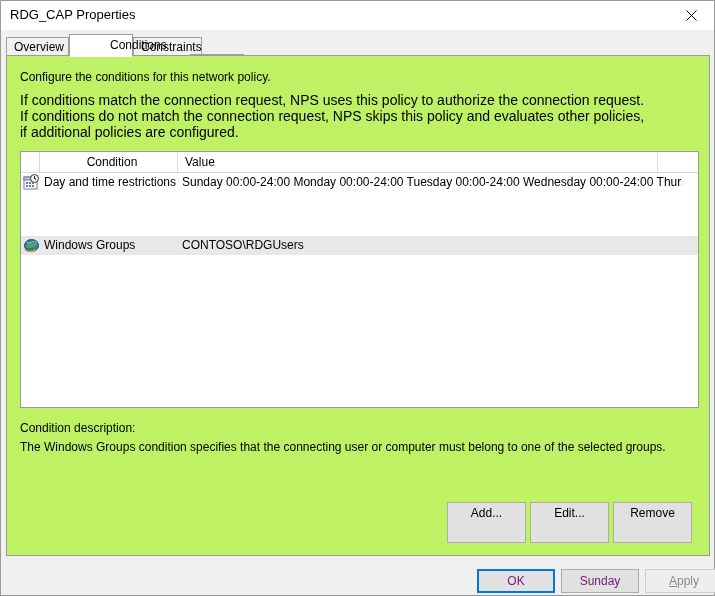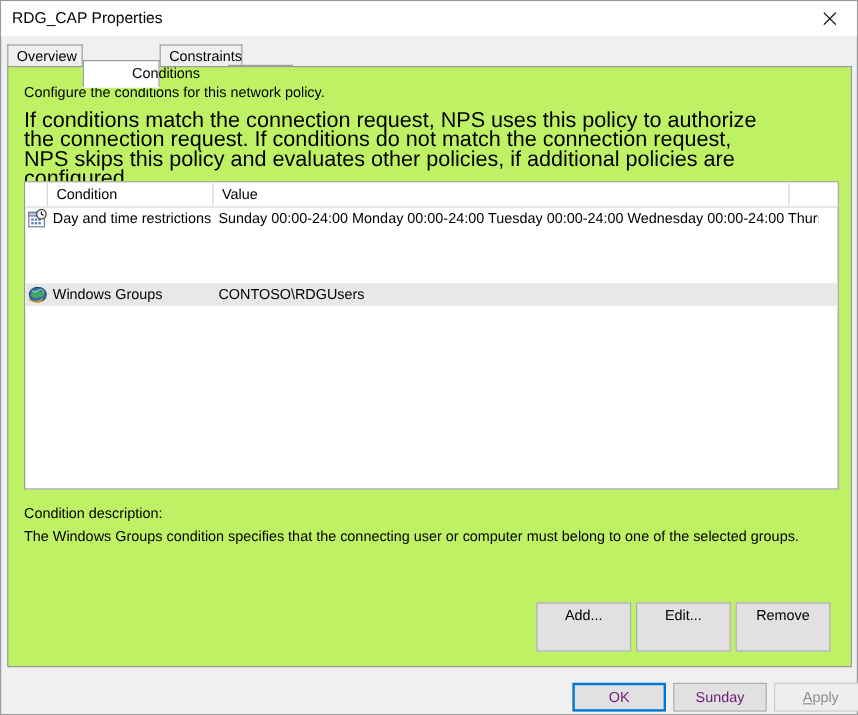--- a/index.html
+++ b/index.html
@@ -73,21 +73,21 @@
     border-bottom: none;
     box-sizing: border-box;
     font-size: 12px;
     line-height: 18px;
     text-align: center;
     padding: 0 7px;
     white-space: nowrap;
     cursor: default;
   }
   .tab.active {
-    top: 16px;
+    top: 0;
     height: 23px;
     background: #ffffff;
     border: 1px solid #9a9a9a;
     border-bottom: 1px solid #ffffff;
     line-height: 21px;
     z-index: 5;
     font-weight: normal;
     padding-left: 40px;
   }
 
@@ -108,21 +108,21 @@
     left: 13px;
     top: 14px;
     font-size: 12px;
     white-space: nowrap;
   }
   .intro-para {
     position: absolute;
     left: 13px;
     top: 36px;
     width: 630px;
-    font-size: 18px;
+    font-size: 14px;
     line-height: 16px;
   }
 
   
   .listview {
     position: absolute;
     left: 13px;
     top: 95px;
     width: 679px;
     height: 257px;
@@ -145,21 +145,21 @@
     line-height: 20px;
     font-size: 12px;
     color: #000000;
     box-sizing: border-box;
     border-right: 1px solid #d8d8d8;
     padding-left: 7px;
     white-space: nowrap;
     cursor: default;
   }
   .lv-col.c0 { left: 0;    width: 19px;  padding-left: 0; }
-  .lv-col.c1 { left: 19px; width: 138px; }
+  .lv-col.c1 { left: 19px; width: 138px; text-align: center; }
   .lv-col.c2 { left: 157px; width: 480px; }
   .lv-col.c3 { left: 637px; width: 40px; border-right: none; }
 
   .lv-row {
     position: absolute;
     left: 0;
     width: 677px;
     height: 19px;
     font-size: 12px;
     cursor: default;

